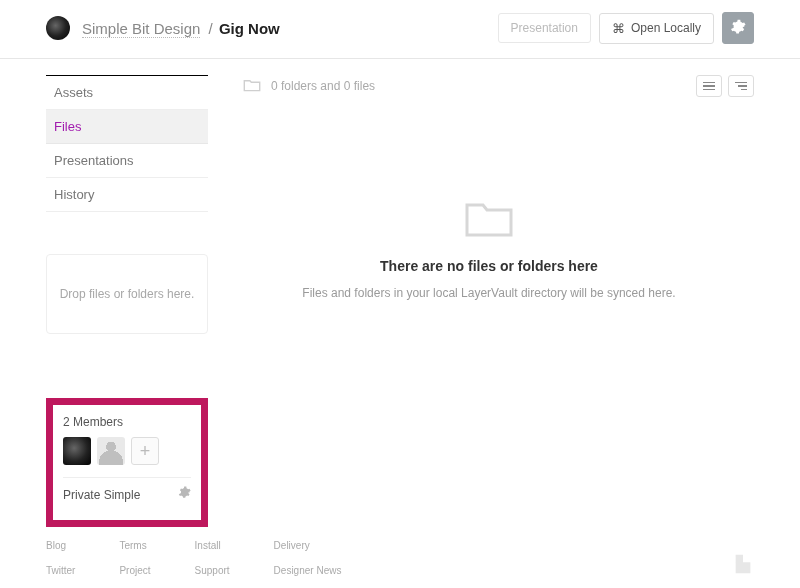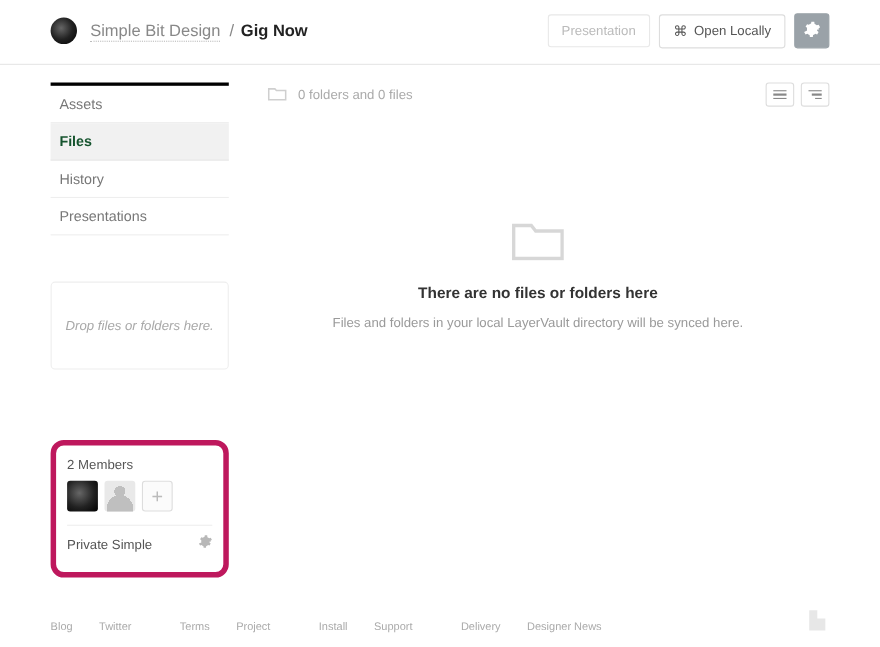--- a/index.html
+++ b/index.html
@@ -32,34 +32,34 @@
     border: 1px solid #ddd; border-radius: 3px;
     padding: 7px 12px; font-size: 12px; background:#fff;
     color: #555; display:flex; align-items:center; gap:6px;
   }
   .btn.ghost { color:#bbb; border-color:#e8e8e8; }
   .btn.icon-only { width:32px; height:32px; justify-content:center; padding:0; background:#9aa2a8; border-color:#9aa2a8;}
   .cmd-icon { font-size:13px; color:#555; }
   .gear-white svg { fill:#fff; }
   .content { display:flex; padding: 16px 46px 0 46px; gap: 16px; }
   .sidebar { width: 162px; flex-shrink:0; }
-  .nav { border-top:3px solid #000000; }
+  .nav { border-top:1px solid #000000; }
   .nav-item {
     padding: 9px 8px; border-bottom:1px solid #eee;
     color:#777; font-size:13px; cursor:pointer;
   }
-  .nav-item.active { background:#f1f1f1; color:#14532d; font-weight:700; border-bottom-color:#e7e7e7; }
+  .nav-item.active { background:#f1f1f1; color:#a21caf; font-weight:400; border-bottom-color:#e7e7e7; }
   .dropzone {
     margin-top: 42px;
     border:1px solid #eee; border-radius:4px;
     height:80px; display:flex; align-items:center; justify-content:center;
-    color:#a8a8a8; font-size:12px;font-style:italic;
+    color:#a8a8a8; font-size:12px;
   }
   .members-card {
-    margin-top: 64px; border:5px solid #be185d; border-radius:12px;
+    margin-top: 64px; border:7px solid #be185d; border-radius:0;
     padding: 10px 10px 12px 10px;
   }
   .members-title { font-size:12px; color:#555; margin-bottom:8px; }
   .members-row { display:flex; gap:6px; }
   .m-avatar {
     width:28px; height:28px; border-radius:3px;
     background: radial-gradient(circle at 40% 40%, #666 0%, #222 55%, #000 100%);
   }
   .m-avatar.blank {
     background:#e9e9e9;
@@ -101,21 +101,21 @@
 
   .empty-state { margin-top: 100px; text-align:center; }
   .big-folder { margin: 0 auto 18px auto; width:48px; height:40px; }
   .empty-title { font-size:14px; font-weight:700; color:#333; margin-bottom:10px;}
   .empty-sub { font-size:12px; color:#9a9a9a; line-height:1.5; }
 
   .footer {
     position:absolute; bottom:12px; left:46px; right:46px;
     display:flex; gap:44px; font-size:10px; color:#aaa;
   }
-  .footer-col { display:flex; flex-direction:row; gap:24px; }
+  .footer-col { display:flex; flex-direction:column; gap:14px; }
   .footer-logo { position:absolute; bottom:10px; right:46px; opacity:.35;}
   .footer-logo svg { width:22px; height:22px; fill:#bbb; }
 </style>
 </head>
 <body>
 
 <div class="header">
   <div class="avatar-round"></div>
   <div class="breadcrumb">
     <span class="breadcrumb-parent">Simple Bit Design</span>
@@ -139,22 +139,22 @@
     </button>
   </div>
 </div>
 
 <div class="content">
 
   <div class="sidebar">
     <div class="nav">
       <div class="nav-item">Assets</div>
       <div class="nav-item active">Files</div>
+      <div class="nav-item">Presentations</div>
       <div class="nav-item">History</div>
-      <div class="nav-item">Presentations</div>
     </div>
 
     <div class="dropzone">
       <span>Drop files or folders here.</span>
     </div>
 
     <div class="members-card">
       <div class="members-title">2 Members</div>
       <div class="members-row">
         <div class="m-avatar"></div>

